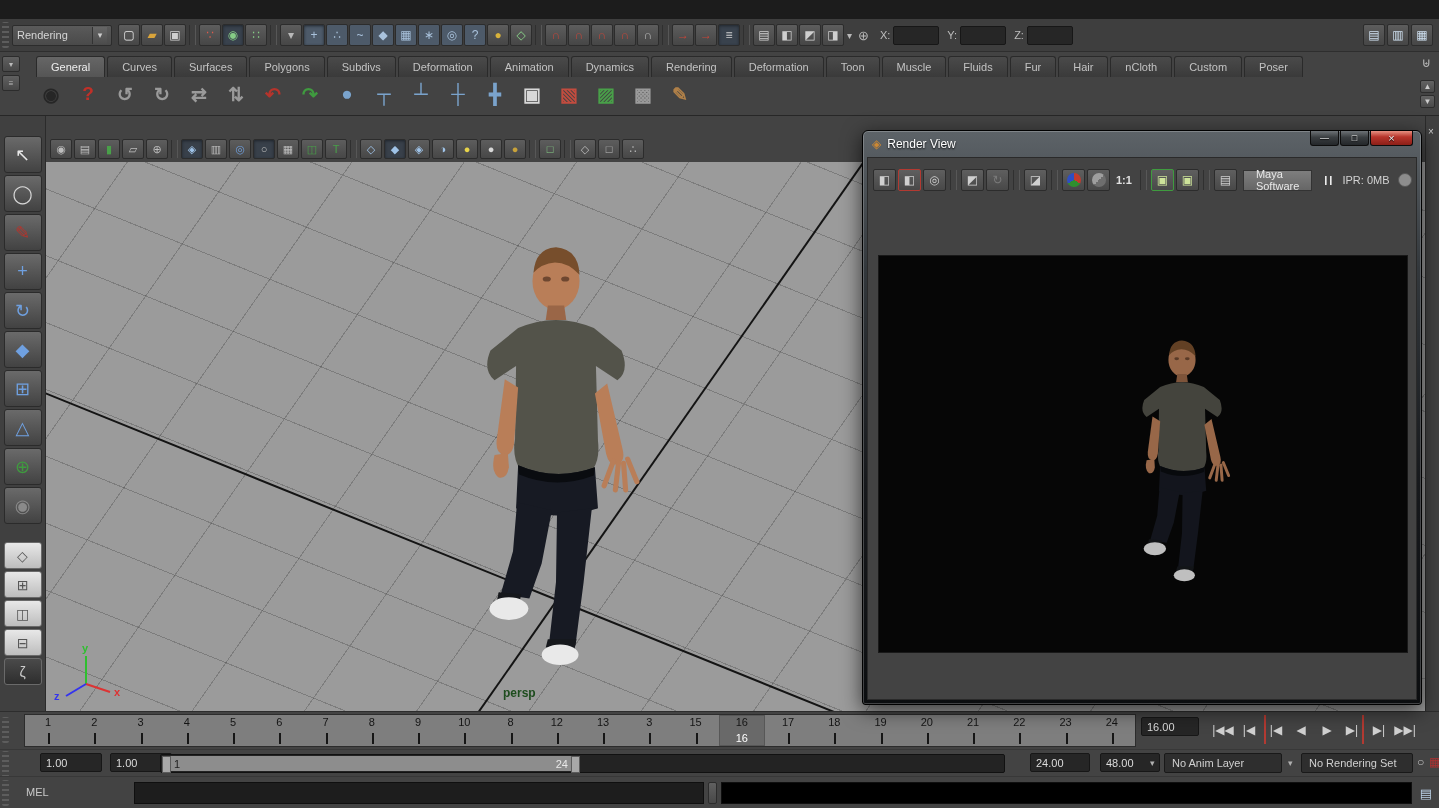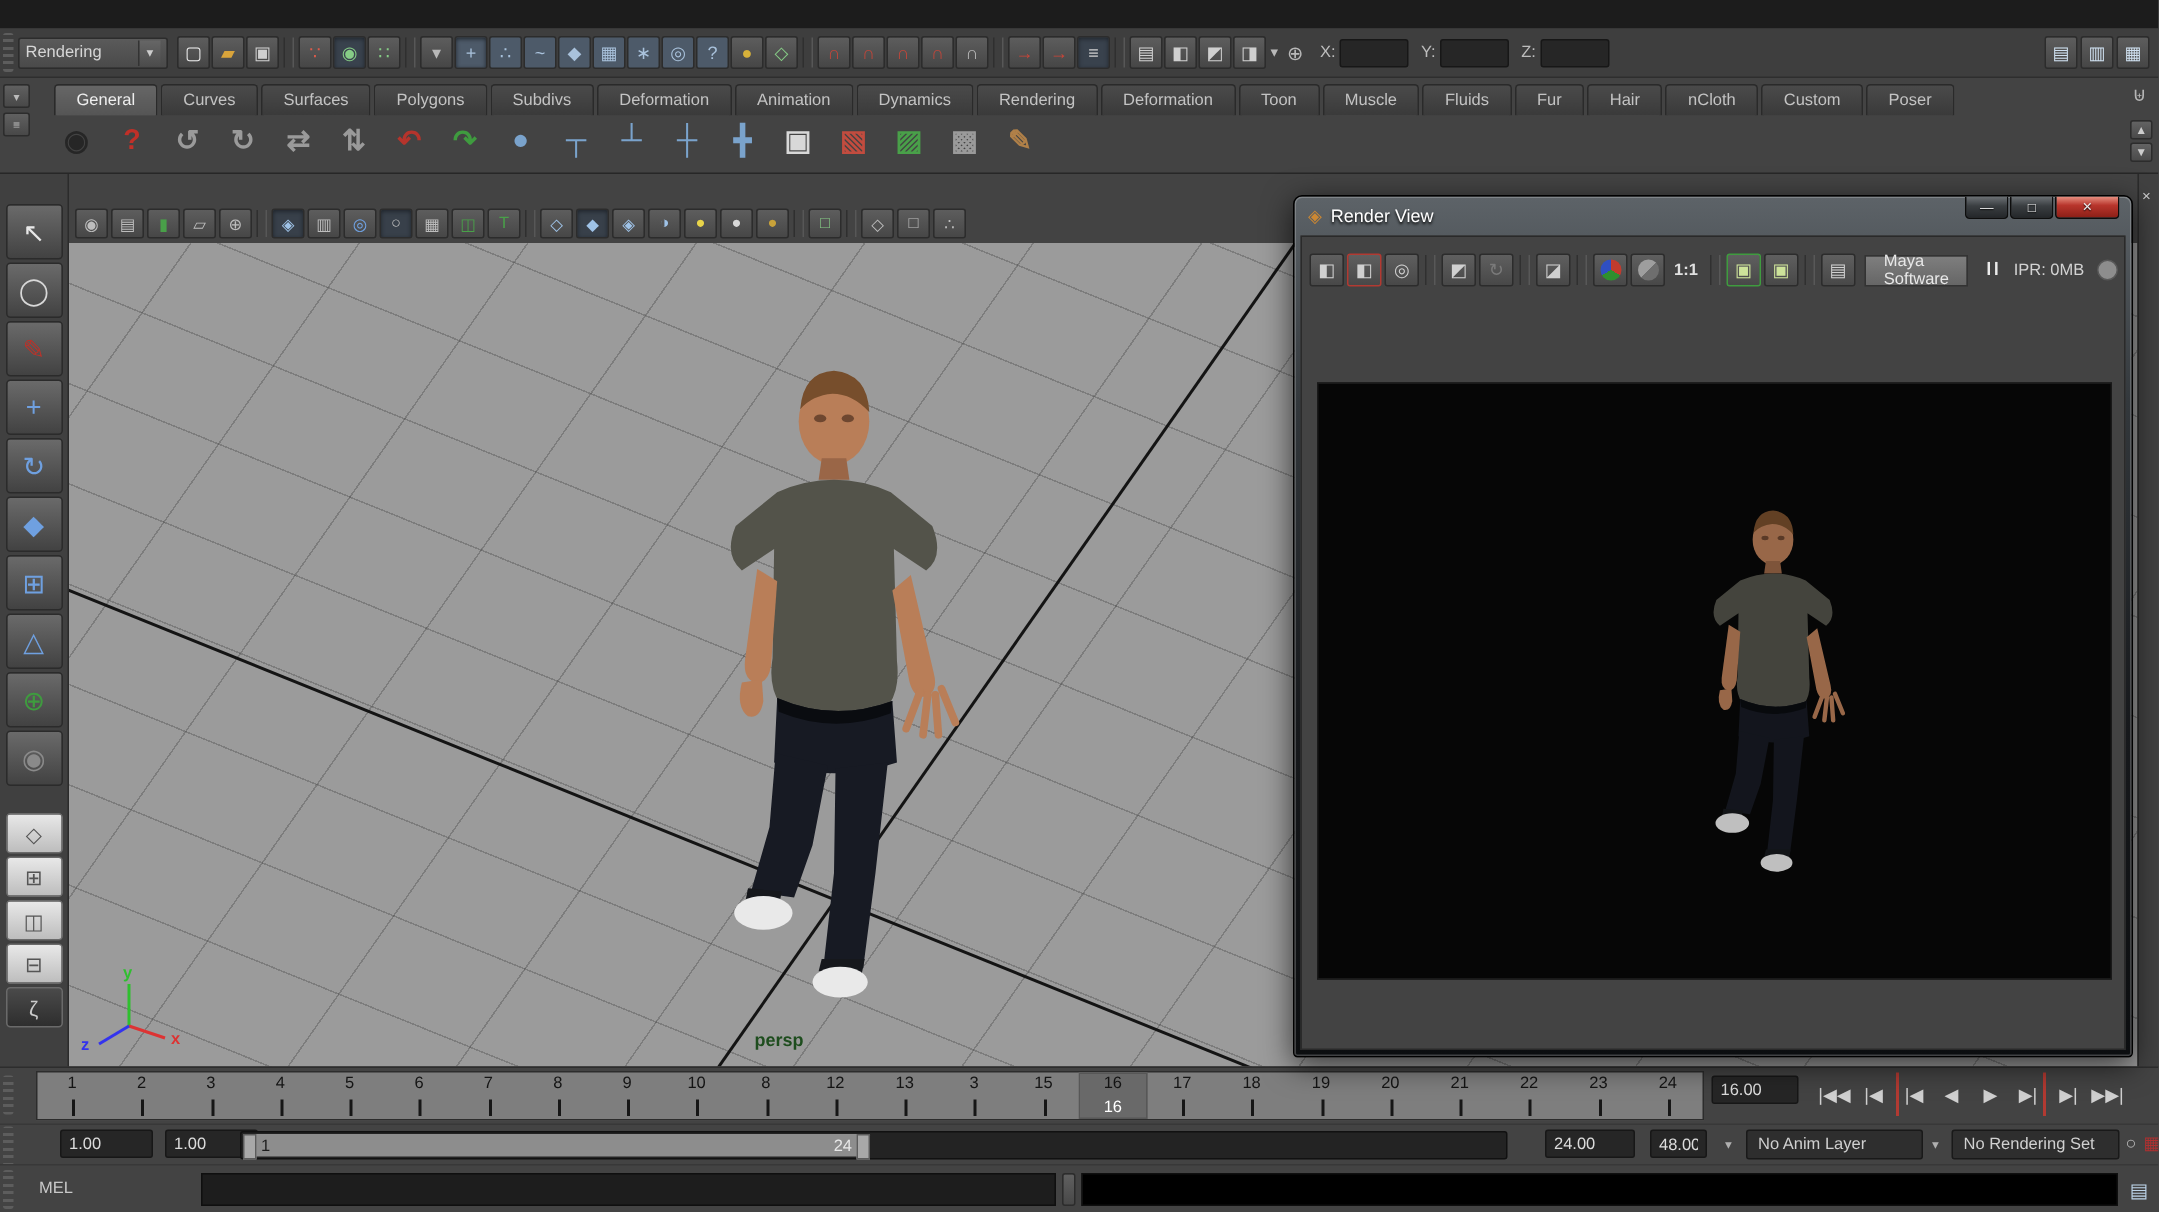--- a/index.html
+++ b/index.html
@@ -846,21 +846,21 @@
     <div class="grip rg-grip"></div>
     <input class="field rr-field" style="left: 20px; width: 62px;" value="1.00">
     <input class="field rr-field" style="left: 90px; width: 62px;" value="1.00">
     <div class="range-track">
       <div class="range-bar">
         <span class="rb-start">1</span>
         <span class="rb-end">24</span>
       </div>
     </div>
     <input class="field rr-field" style="left: 1010px; width: 60px;" value="24.00">
-    <input class="field rr-field" style="left: 1080px; width: 38px;" value="48.00">
+    <input class="field rr-field" style="left: 1080px; width: 60px;" value="48.00">
     <span class="rr-chev" style="left:1150px;">▾</span>
     <div class="rr-select" style="left:1164px;width:118px;">
         <span>No Anim Layer</span>
       </div>
     <span class="rr-chev" style="left:1288px;">▾</span>
     <div class="rr-select" style="left:1301px;width:112px;">
         <span>No Rendering Set</span>
       </div>
     <span class="rr-key" style="left:1417px;color:#c0c0c0;">○</span>
     <span class="rr-key" style="left:1429px;color:#b03030;">▦</span>

